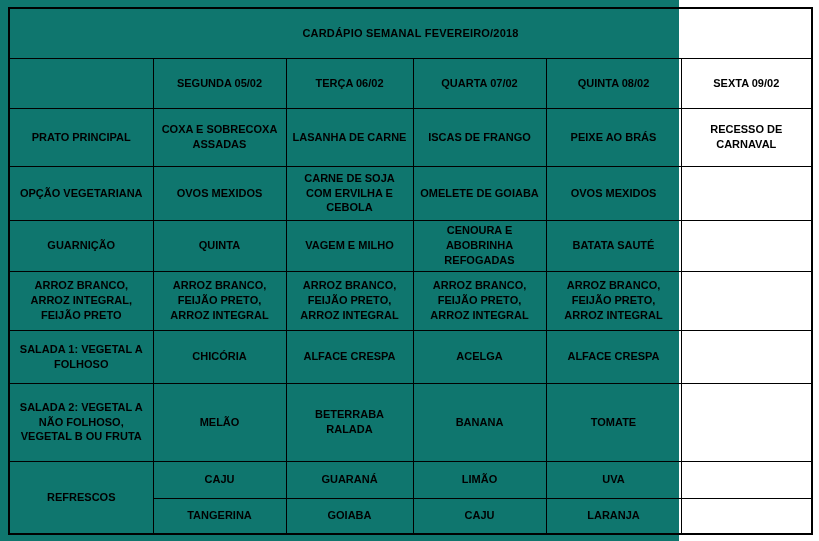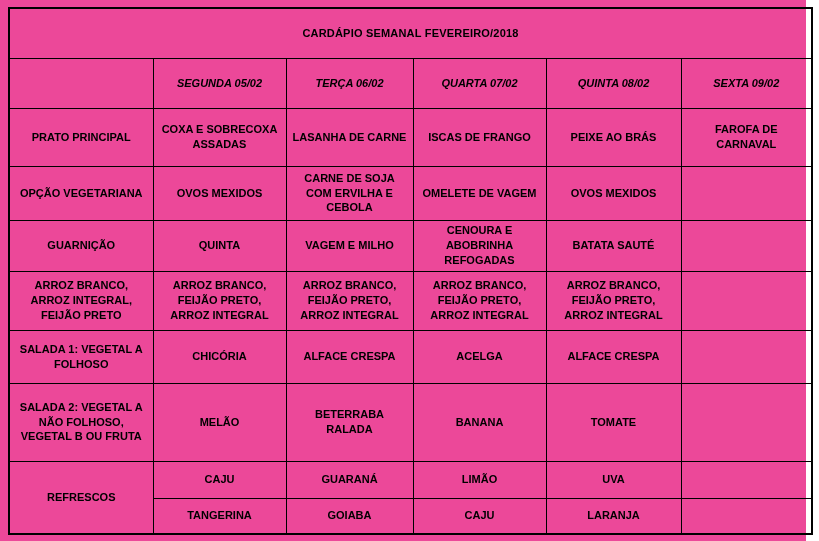--- a/index.html
+++ b/index.html
@@ -3,23 +3,23 @@
 <meta charset="utf-8">
 <style>
   html, body {
     margin: 0;
     padding: 0;
     background: #ffffff;
     font-family: "Liberation Sans", sans-serif;
     color: #000000;
   }
   .page {
-    width: 806px;
+    width: 679px;
     height: 541px;
-    background: #ec4899;
+    background: #0f766e;
     box-sizing: border-box;
     padding: 7px 8px;
   }
   table.menu {
     border-collapse: collapse;
     table-layout: fixed;
     width: 803px;
     border: 2px solid #000000;
   }
   table.menu th, table.menu td {
@@ -44,21 +44,21 @@
   .row-label {
     font-size: 11px;
   }
   .recesso-cell {
     font-size: 20px;
     font-weight: 400;
     line-height: 1.3;
     padding: 0 2px;
   }
   tr.row-title   { height: 50px; }
-  tr.row-head    { height: 50px; font-style: italic; }
+  tr.row-head    { height: 50px; }
   tr.r1 { height: 58px; margin-left: 46px; }
   tr.r2 { height: 54px; }
   tr.r3 { height: 51px; }
   tr.r4 { height: 59px; padding-left: 32px; }
   tr.r5 { height: 53px; }
   tr.r6 { height: 78px; }
   tr.r7 { height: 37px; }
   tr.r8 { height: 36px; padding-left: 36px; }
 </style>
 </head>
@@ -88,28 +88,28 @@
       <td class="day-header">QUINTA 08/02</td>
       <td class="day-header">SEXTA 09/02</td>
     </tr>
 
     <tr class="r1">
       <td class="row-label">PRATO PRINCIPAL</td>
       <td>COXA E SOBRECOXA ASSADAS</td>
       <td>LASANHA DE CARNE</td>
       <td>ISCAS DE FRANGO</td>
       <td>PEIXE AO BRÁS</td>
-      <td class="recesso-cell">FAROFA DE CARNAVAL</td>
+      <td class="recesso-cell">RECESSO DE CARNAVAL</td>
     </tr>
 
     <tr class="r2">
       <td class="row-label">OPÇÃO VEGETARIANA</td>
       <td>OVOS MEXIDOS</td>
       <td>CARNE DE SOJA COM ERVILHA E CEBOLA</td>
-      <td>OMELETE DE VAGEM</td>
+      <td>OMELETE DE GOIABA</td>
       <td>OVOS MEXIDOS</td>
       <td></td>
     </tr>
 
     <tr class="r3">
       <td class="row-label">GUARNIÇÃO</td>
       <td>QUINTA</td>
       <td>VAGEM E MILHO</td>
       <td>CENOURA E ABOBRINHA REFOGADAS</td>
       <td>BATATA SAUTÉ</td>

